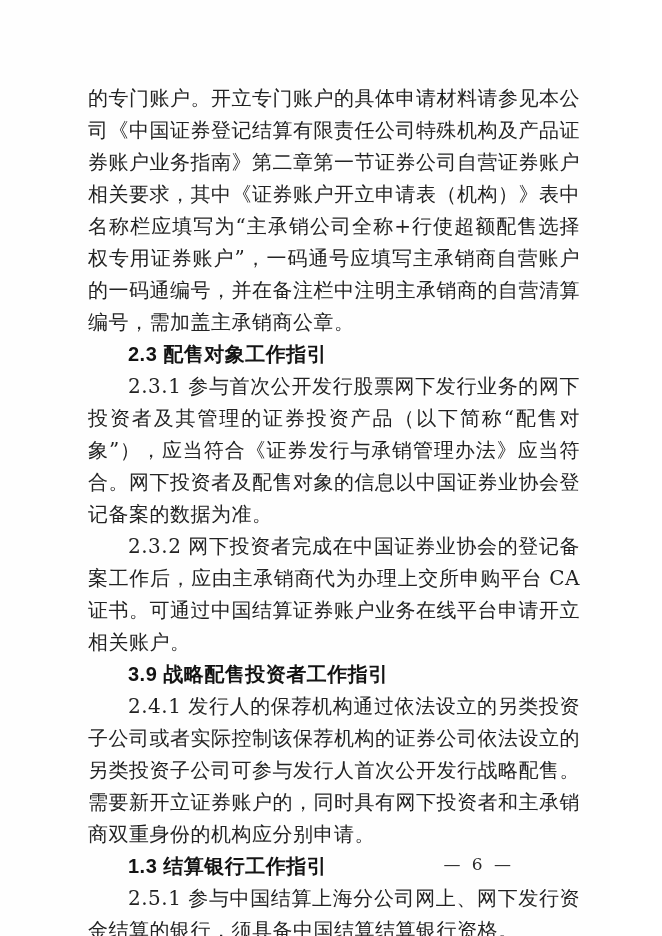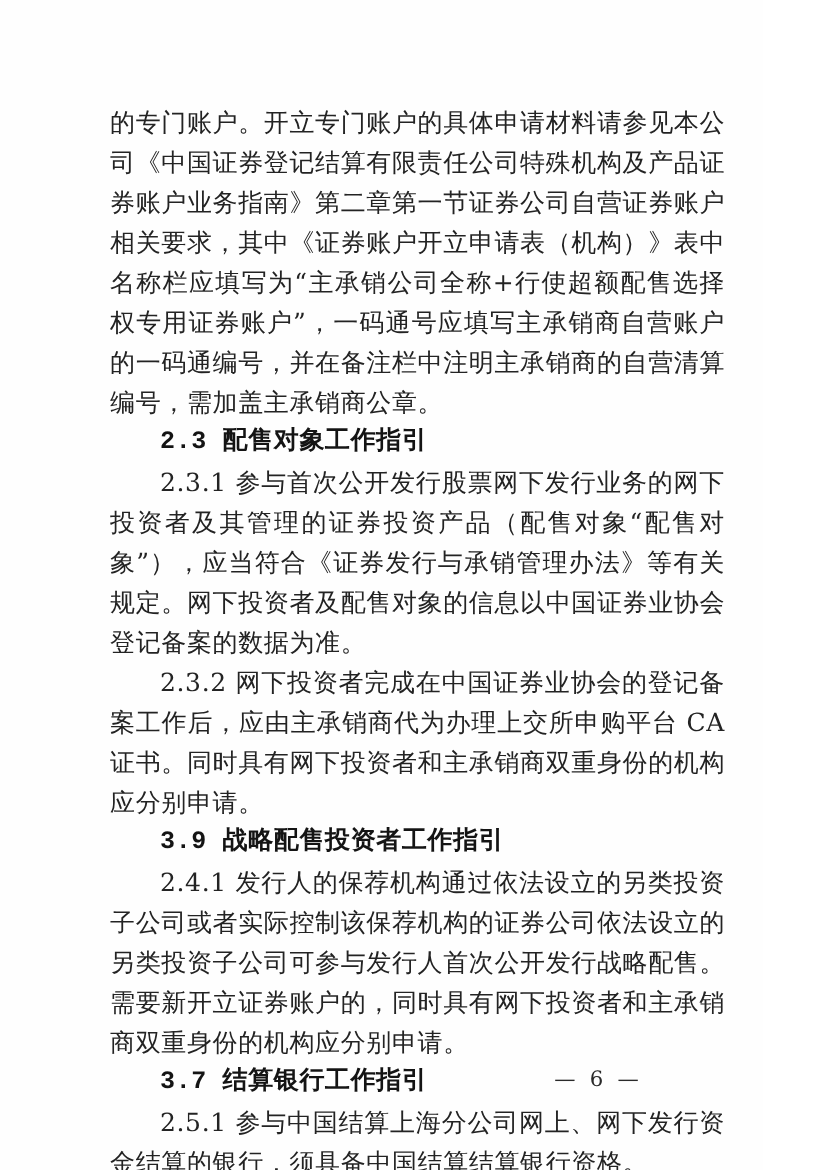--- a/index.html
+++ b/index.html
@@ -25,21 +25,21 @@
     text-justify: inter-ideograph;
   }
   .content p { margin: 0; }
   p.body {
     text-indent: 2em;
     letter-spacing: 0.5px;
   }
   p.body.no-indent { text-indent: 0; }
   p.heading {
     text-indent: 2em;
-    font-family: Liberation Mono, monospace;
+    font-family: Liberation Sans, sans-serif;
     font-weight: bold;
     color: #141414;
     letter-spacing: 0.5px;
   }
   .footer {
     position: absolute;
     left: 0; top: 854px;
     width: 100%;
     height: 30px;
   }
@@ -52,23 +52,23 @@
     white-space: nowrap;
   }
 </style>
 </head>
 <body>
 
 <div class="page">
   <div class="content" id="doc-content">
       <p class="body no-indent">的专门账户。开立专门账户的具体申请材料请参见本公司《中国证券登记结算有限责任公司特殊机构及产品证券账户业务指南》第二章第一节证券公司自营证券账户相关要求，其中《证券账户开立申请表（机构）》表中名称栏应填写为“主承销公司全称+行使超额配售选择权专用证券账户”，一码通号应填写主承销商自营账户的一码通编号，并在备注栏中注明主承销商的自营清算编号，需加盖主承销商公章。</p>
       <p class="heading">2.3 配售对象工作指引</p>
-      <p class="body">2.3.1 参与首次公开发行股票网下发行业务的网下投资者及其管理的证券投资产品（配售对象“配售对象”），应当符合《证券发行与承销管理办法》等有关规定。网下投资者及配售对象的信息以中国证券业协会登记备案的数据为准。</p>
-      <p class="body">2.3.2 网下投资者完成在中国证券业协会的登记备案工作后，应由主承销商代为办理上交所申购平台 CA 证书。同时具有网下投资者和主承销商双重身份的机构应分别申请。</p>
+      <p class="body">2.3.1 参与首次公开发行股票网下发行业务的网下投资者及其管理的证券投资产品（以下简称“配售对象”），应当符合《证券发行与承销管理办法》应当符合。网下投资者及配售对象的信息以中国证券业协会登记备案的数据为准。</p>
+      <p class="body">2.3.2 网下投资者完成在中国证券业协会的登记备案工作后，应由主承销商代为办理上交所申购平台 CA 证书。可通过中国结算证券账户业务在线平台申请开立相关账户。</p>
       <p class="heading">3.9 战略配售投资者工作指引</p>
       <p class="body">2.4.1 发行人的保荐机构通过依法设立的另类投资子公司或者实际控制该保荐机构的证券公司依法设立的另类投资子公司可参与发行人首次公开发行战略配售。需要新开立证券账户的，同时具有网下投资者和主承销商双重身份的机构应分别申请。</p>
-      <p class="heading">3.7 结算银行工作指引</p>
+      <p class="heading">1.3 结算银行工作指引</p>
       <p class="body">2.5.1 参与中国结算上海分公司网上、网下发行资金结算的银行，须具备中国结算结算银行资格。</p>
     </div>
   <div class="footer">
     <span class="page-num">— 6 —</span>
   </div>
 </div>
 
 </body></html>

